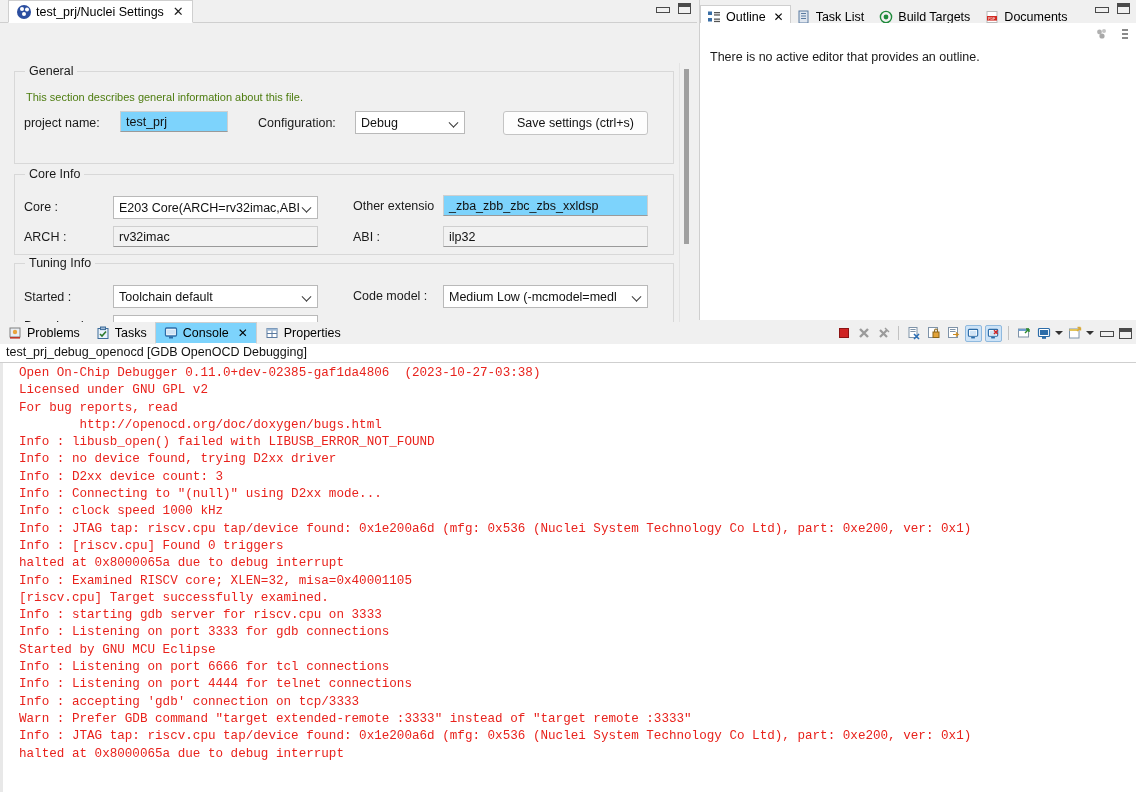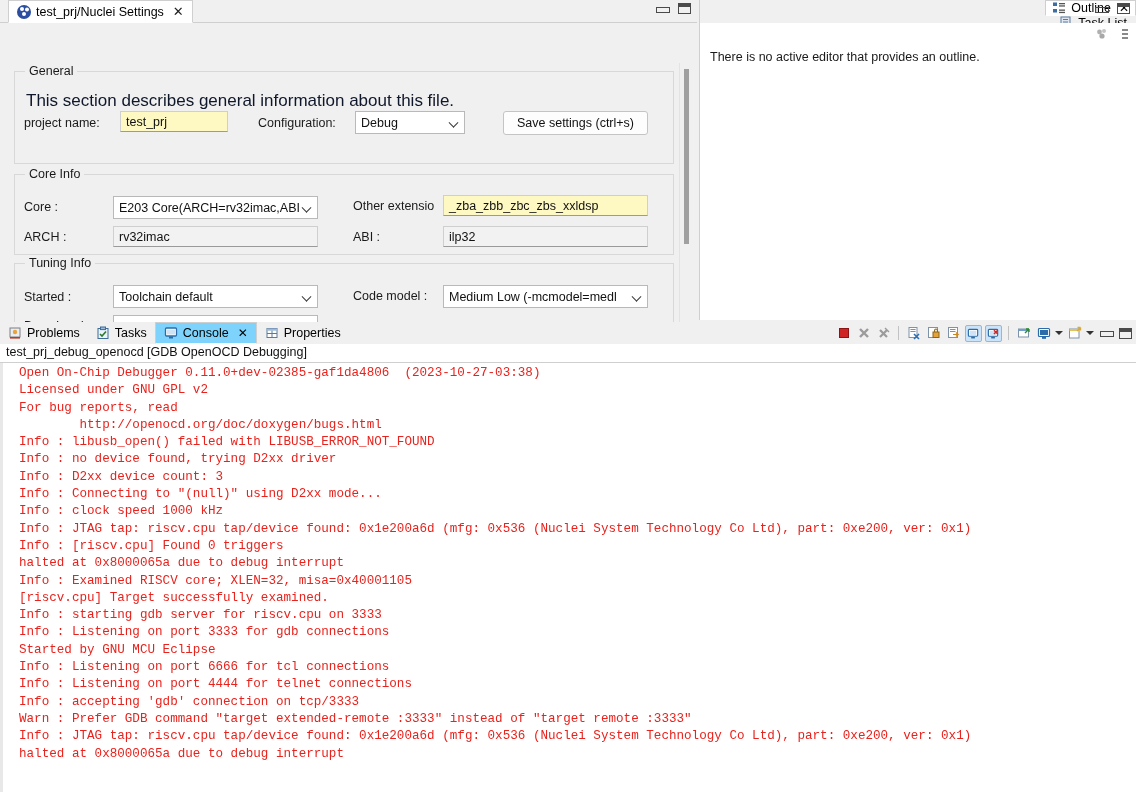--- a/index.html
+++ b/index.html
@@ -110,33 +110,33 @@
     position: absolute;
     top: -8px; left: 10px;
     background: #f0f0f0;
     padding: 0 4px;
     font-size: 12.5px;
     color: #1a1a1a;
     white-space: nowrap;
   }
   .desc {
     position: absolute;
-    font-size: 17px;
-    color: #0f172a;
+    font-size: 11px;
+    color: #4d7c0f;
     white-space: nowrap;
   }
   .flabel {
     position: absolute;
     font-size: 12.5px;
     color: #1a1a1a;
     white-space: nowrap;
   }
   .tfield {
     position: absolute;
-    background: #fef9c3;
+    background: #7dd3fc;
     border: 1px solid #cfcfcf;
     border-bottom-color: #9a9a9a;
     font-size: 12.5px;
     padding: 2px 5px;
     color: #111;
     white-space: nowrap;
     overflow: hidden;
     display: flex; align-items: center;
   }
   .tfield.readonly { background: #f2f2f2; }
@@ -184,21 +184,20 @@
     width: 437px; height: 320px;
     background: #f0f0f0;
     border-left: 1px solid #cfcfcf;
   }
   .vtabbar {
     position: relative;
     height: 29px;
     background: #f0f0f0;
     display: flex; align-items: flex-end;
     border-bottom: 1px solid #cfcfcf;
-    flex-direction: column;
   }
   .vtab {
     height: 23px;
     display: flex; align-items: center; gap: 5px;
     padding: 0 9px 0 6px;
     font-size: 12.5px;
     white-space: nowrap;
   }
   .vtab.active {
     background: #ffffff;

